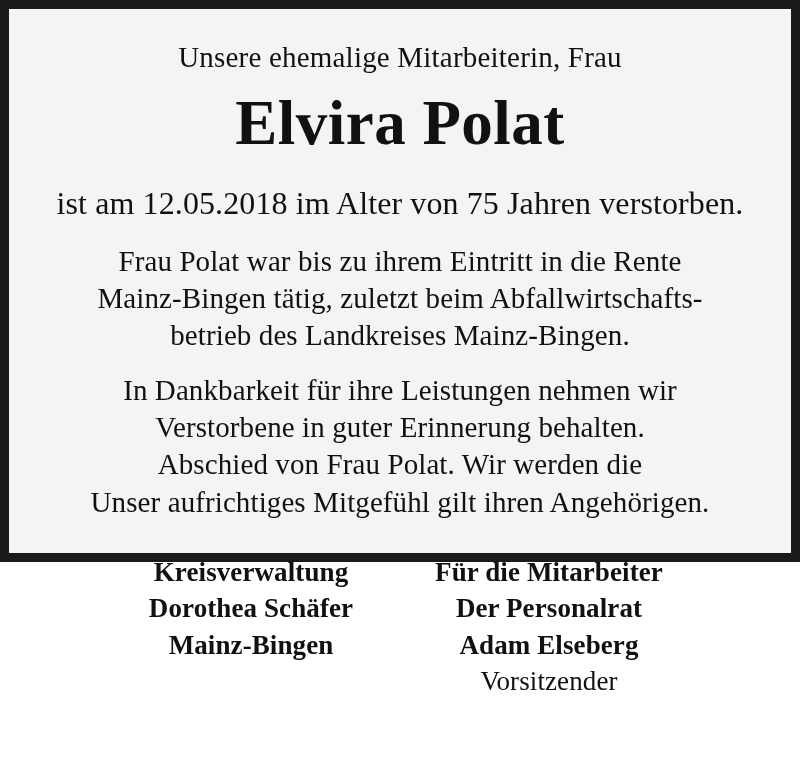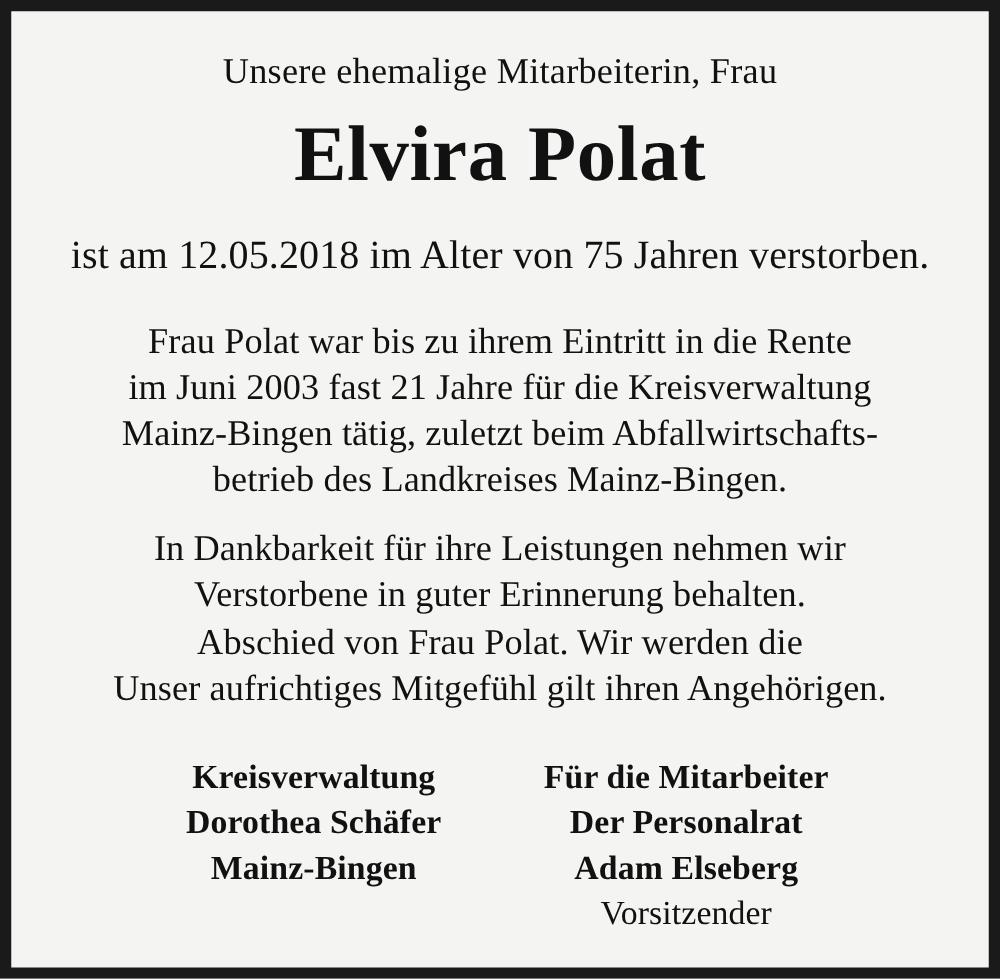--- a/index.html
+++ b/index.html
@@ -10,21 +10,21 @@
     width: 800px;
     height: 783px;
     background: #ffffff;
     font-family: "Liberation Serif", serif;
     color: #111111;
     overflow: hidden;
   }
   .obituary {
     position: relative;
     width: 800px;
-    height: 783px;
+    height: 562px;
     box-sizing: border-box;
     background: #f4f4f2;
     border: 9px solid #1a1a1a;
     padding: 26px 30px 0 30px;
     display: flex;
     flex-direction: column;
     align-items: center;
   }
   .intro {
     font-size: 29px;
@@ -46,21 +46,21 @@
     font-size: 32px;
     text-align: center;
     line-height: 1.2;
     margin-top: 24px;
     letter-spacing: 0.1px;
   }
   .para {
     font-size: 29px;
     text-align: center;
     line-height: 1.28;
-    margin-top: 32px;
+    margin-top: 20px;
     letter-spacing: 0.1px;
     max-width: 720px;
   }
   .para.tight {
     margin-top: 18px;
   }
   .condolence {
     font-size: 29px;
     text-align: right;
     line-height: 1.25;
@@ -96,21 +96,20 @@
 <div class="obituary">
 
   <div class="intro">Unsere ehemalige Mitarbeiterin, Frau</div>
 
   <div class="name">Elvira Polat</div>
 
   <div class="death-line">ist am 12.05.2018 im Alter von 75 Jahren verstorben.</div>
 
   <div class="para">
     <div>Frau Polat war bis zu ihrem Eintritt in die Rente</div>
-    <div>im Juni 2003 fast 21 Jahre für die Kreisverwaltung</div>
     <div>Mainz-Bingen tätig, zuletzt beim Abfallwirtschafts-</div>
     <div>betrieb des Landkreises Mainz-Bingen.</div>
   </div>
 
   <div class="para tight">
     <div>In Dankbarkeit für ihre Leistungen nehmen wir</div>
     <div>Verstorbene in guter Erinnerung behalten.</div>
     <div>Abschied von Frau Polat. Wir werden die</div>
   </div>
 

